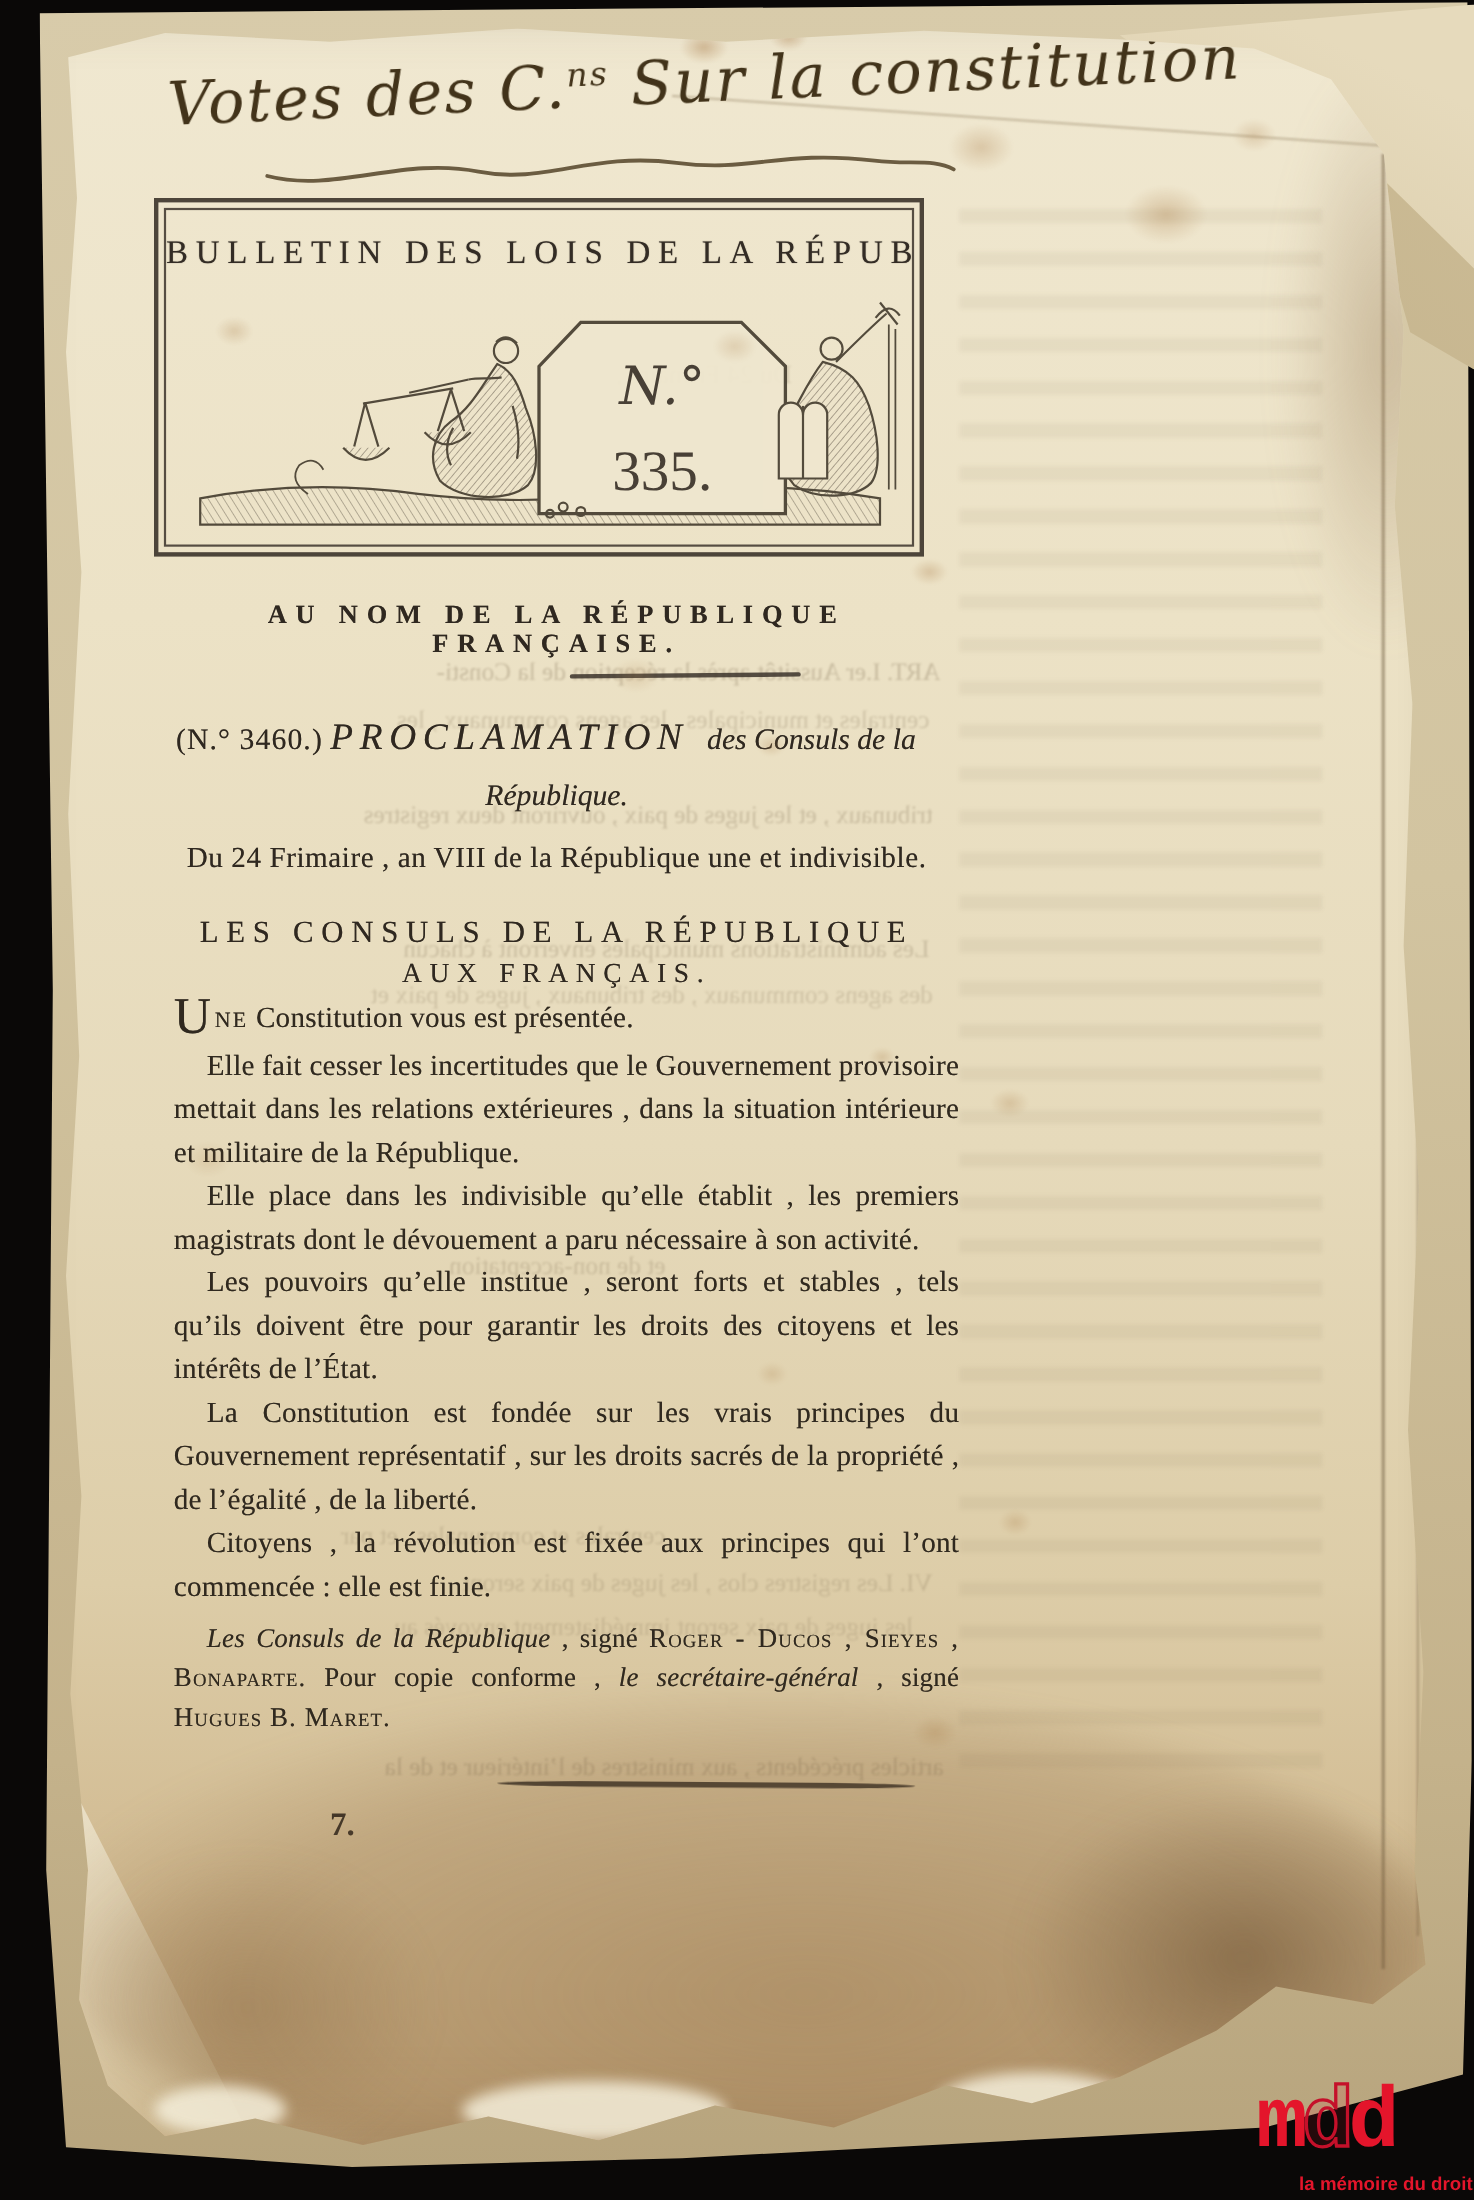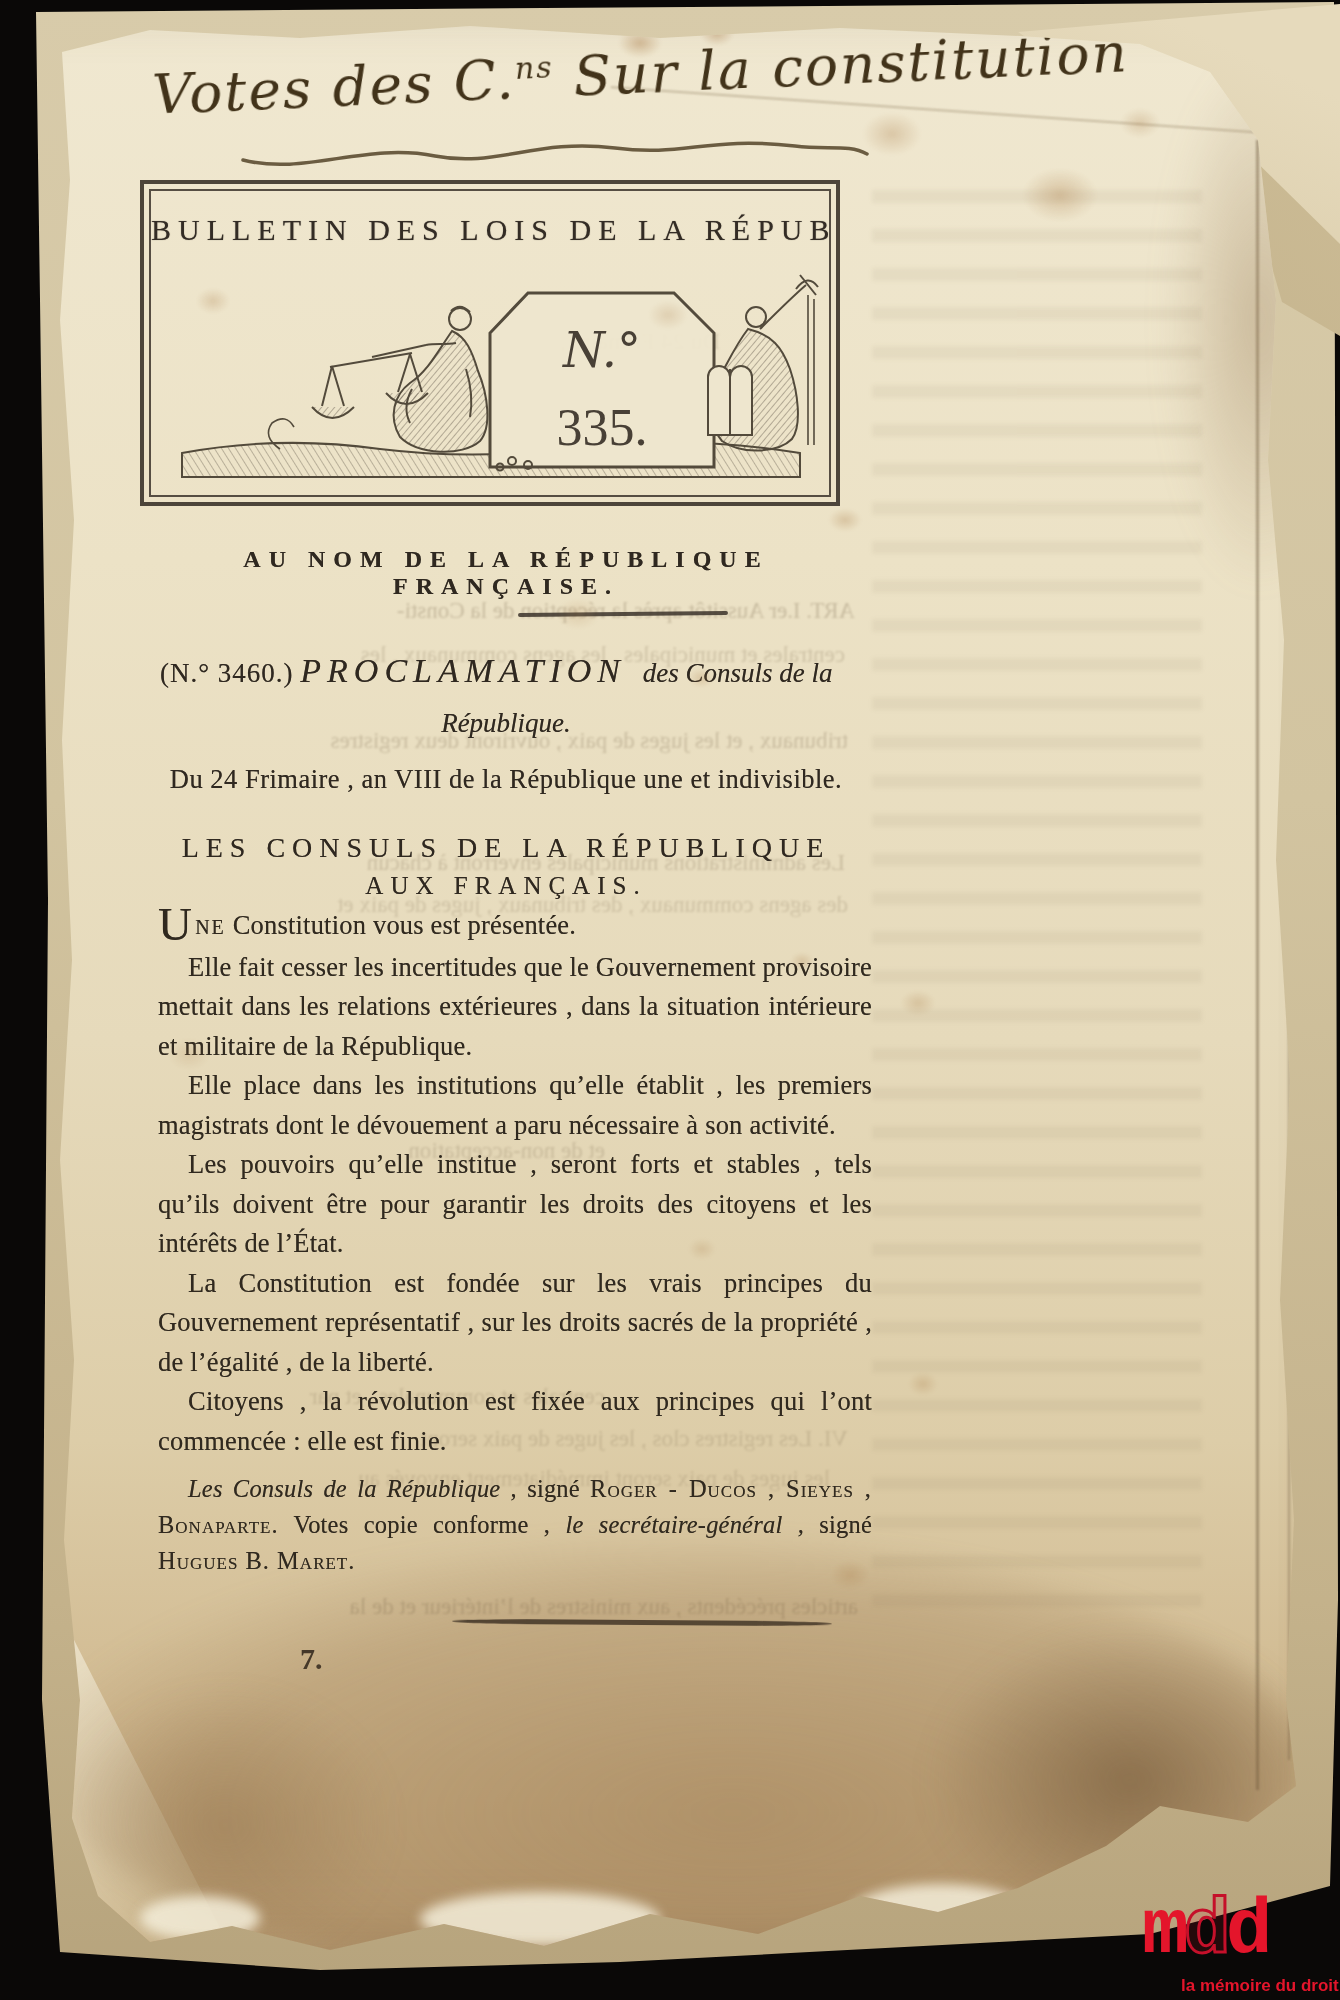--- a/index.html
+++ b/index.html
@@ -222,26 +222,26 @@
     </div>
     <div class="line-center rep-line">République.</div>
 
     <div class="line-center date-line">Du 24 Frimaire , an VIII de la République une et indivisible.</div>
     <div class="line-center consuls-line">LES CONSULS DE LA RÉPUBLIQUE</div>
     <div class="line-center francais-line">AUX FRANÇAIS.</div>
 
     <div class="doc-body">
       <p class="lead"><span class="dropcap">U</span><span class="lead-sc">NE</span><span> Constitution vous est présentée.</span></p>
       <p>Elle fait cesser les incertitudes que le Gouvernement provisoire mettait dans les relations extérieures , dans la situation intérieure et militaire de la République.</p>
-      <p>Elle place dans les institutions qu’elle établit , les premiers magistrats dont le dévouement a paru nécessaire à son activité.</p>
+      <p>Elle place dans les indivisible qu’elle établit , les premiers magistrats dont le dévouement a paru nécessaire à son activité.</p>
       <p>Les pouvoirs qu’elle institue , seront forts et stables , tels qu’ils doivent être pour garantir les droits des citoyens et les intérêts de l’État.</p>
       <p>La Constitution est fondée sur les vrais principes du Gouvernement représentatif , sur les droits sacrés de la propriété , de l’égalité , de la liberté.</p>
       <p>Citoyens , la révolution est fixée aux principes qui l’ont commencée : elle est finie.</p>
       <p class="signature">
-        <span class="it">Les Consuls de la République</span><span> , signé </span><span class="sc">Roger - Ducos , Sieyes , Bonaparte.</span><span> Votes copie conforme , </span><span class="it">le secrétaire-général , </span><span>signé </span><span class="sc">Hugues B. Maret.</span>
+        <span class="it">Les Consuls de la République</span><span> , signé </span><span class="sc">Roger - Ducos , Sieyes , Bonaparte.</span><span> Pour copie conforme , </span><span class="it">le secrétaire-général , </span><span>signé </span><span class="sc">Hugues B. Maret.</span>
       </p>
     </div>
 
     <div class="rule-end"></div>
     <div class="page-num">7.</div>
 
     <div class="stain stain-bottom"></div>
     <div class="stain stain-bd"></div>
     <div class="stain stain-bl"></div>
     <div class="stain stain-tr"></div>

